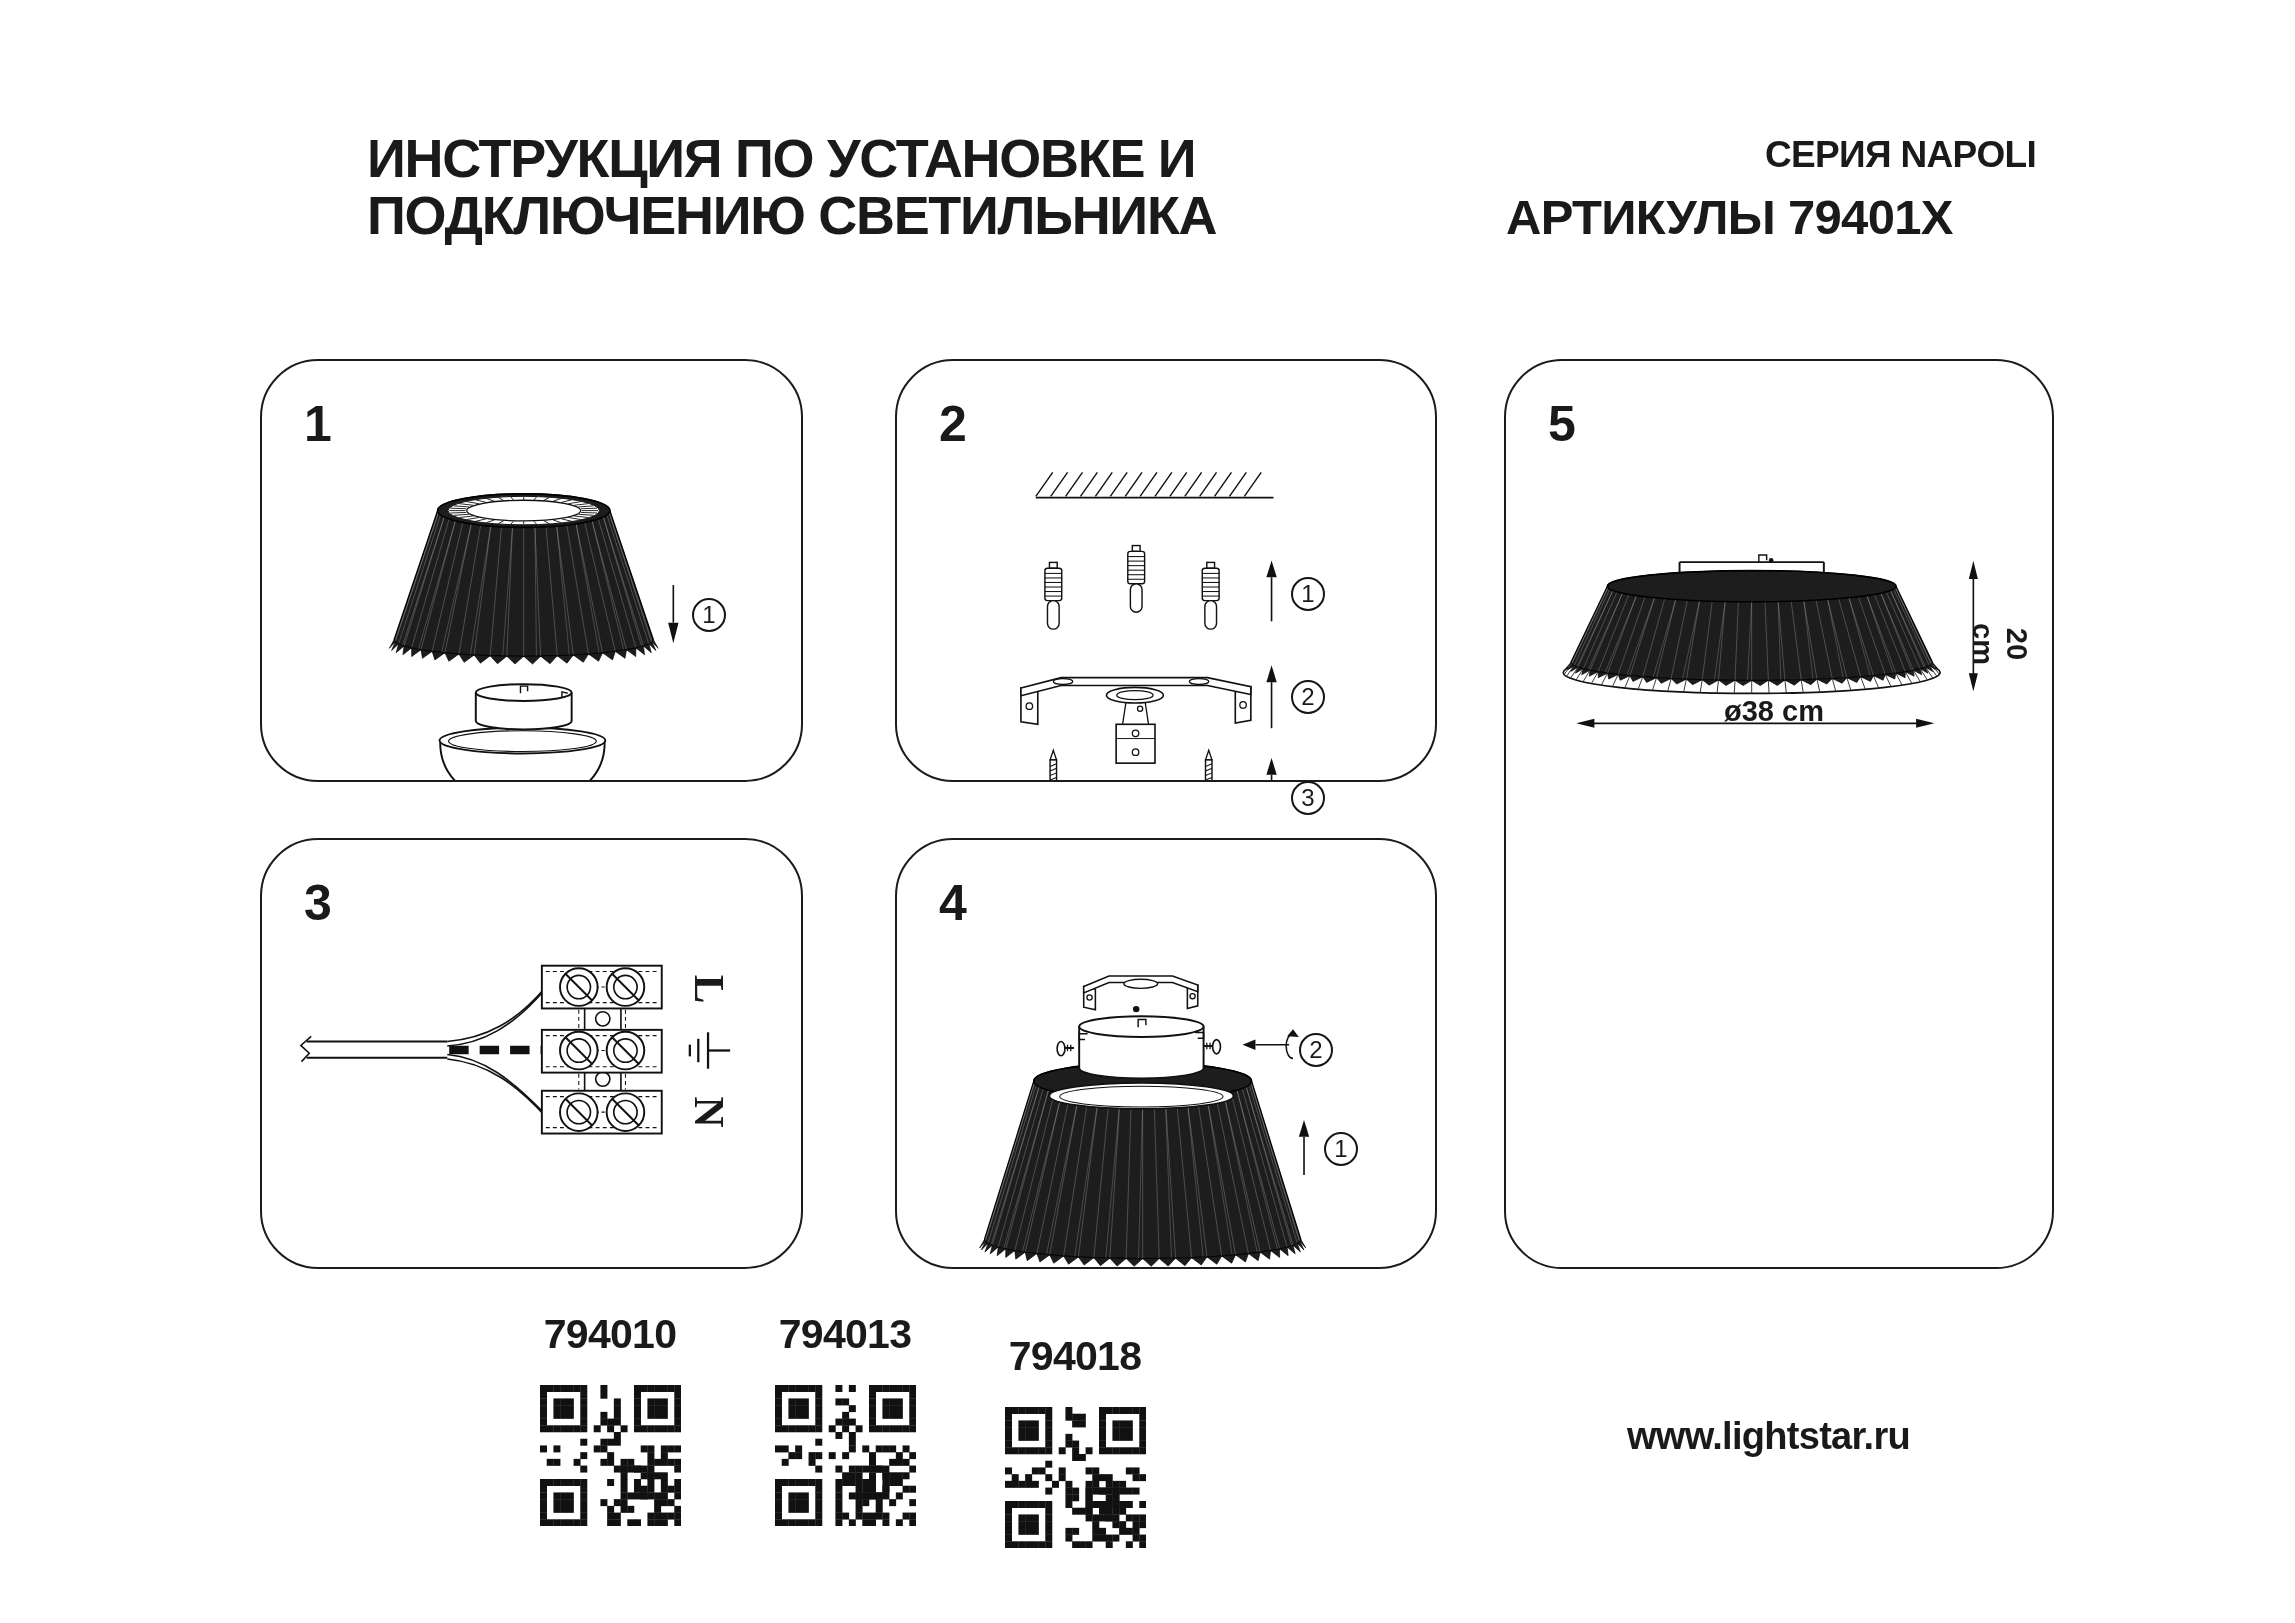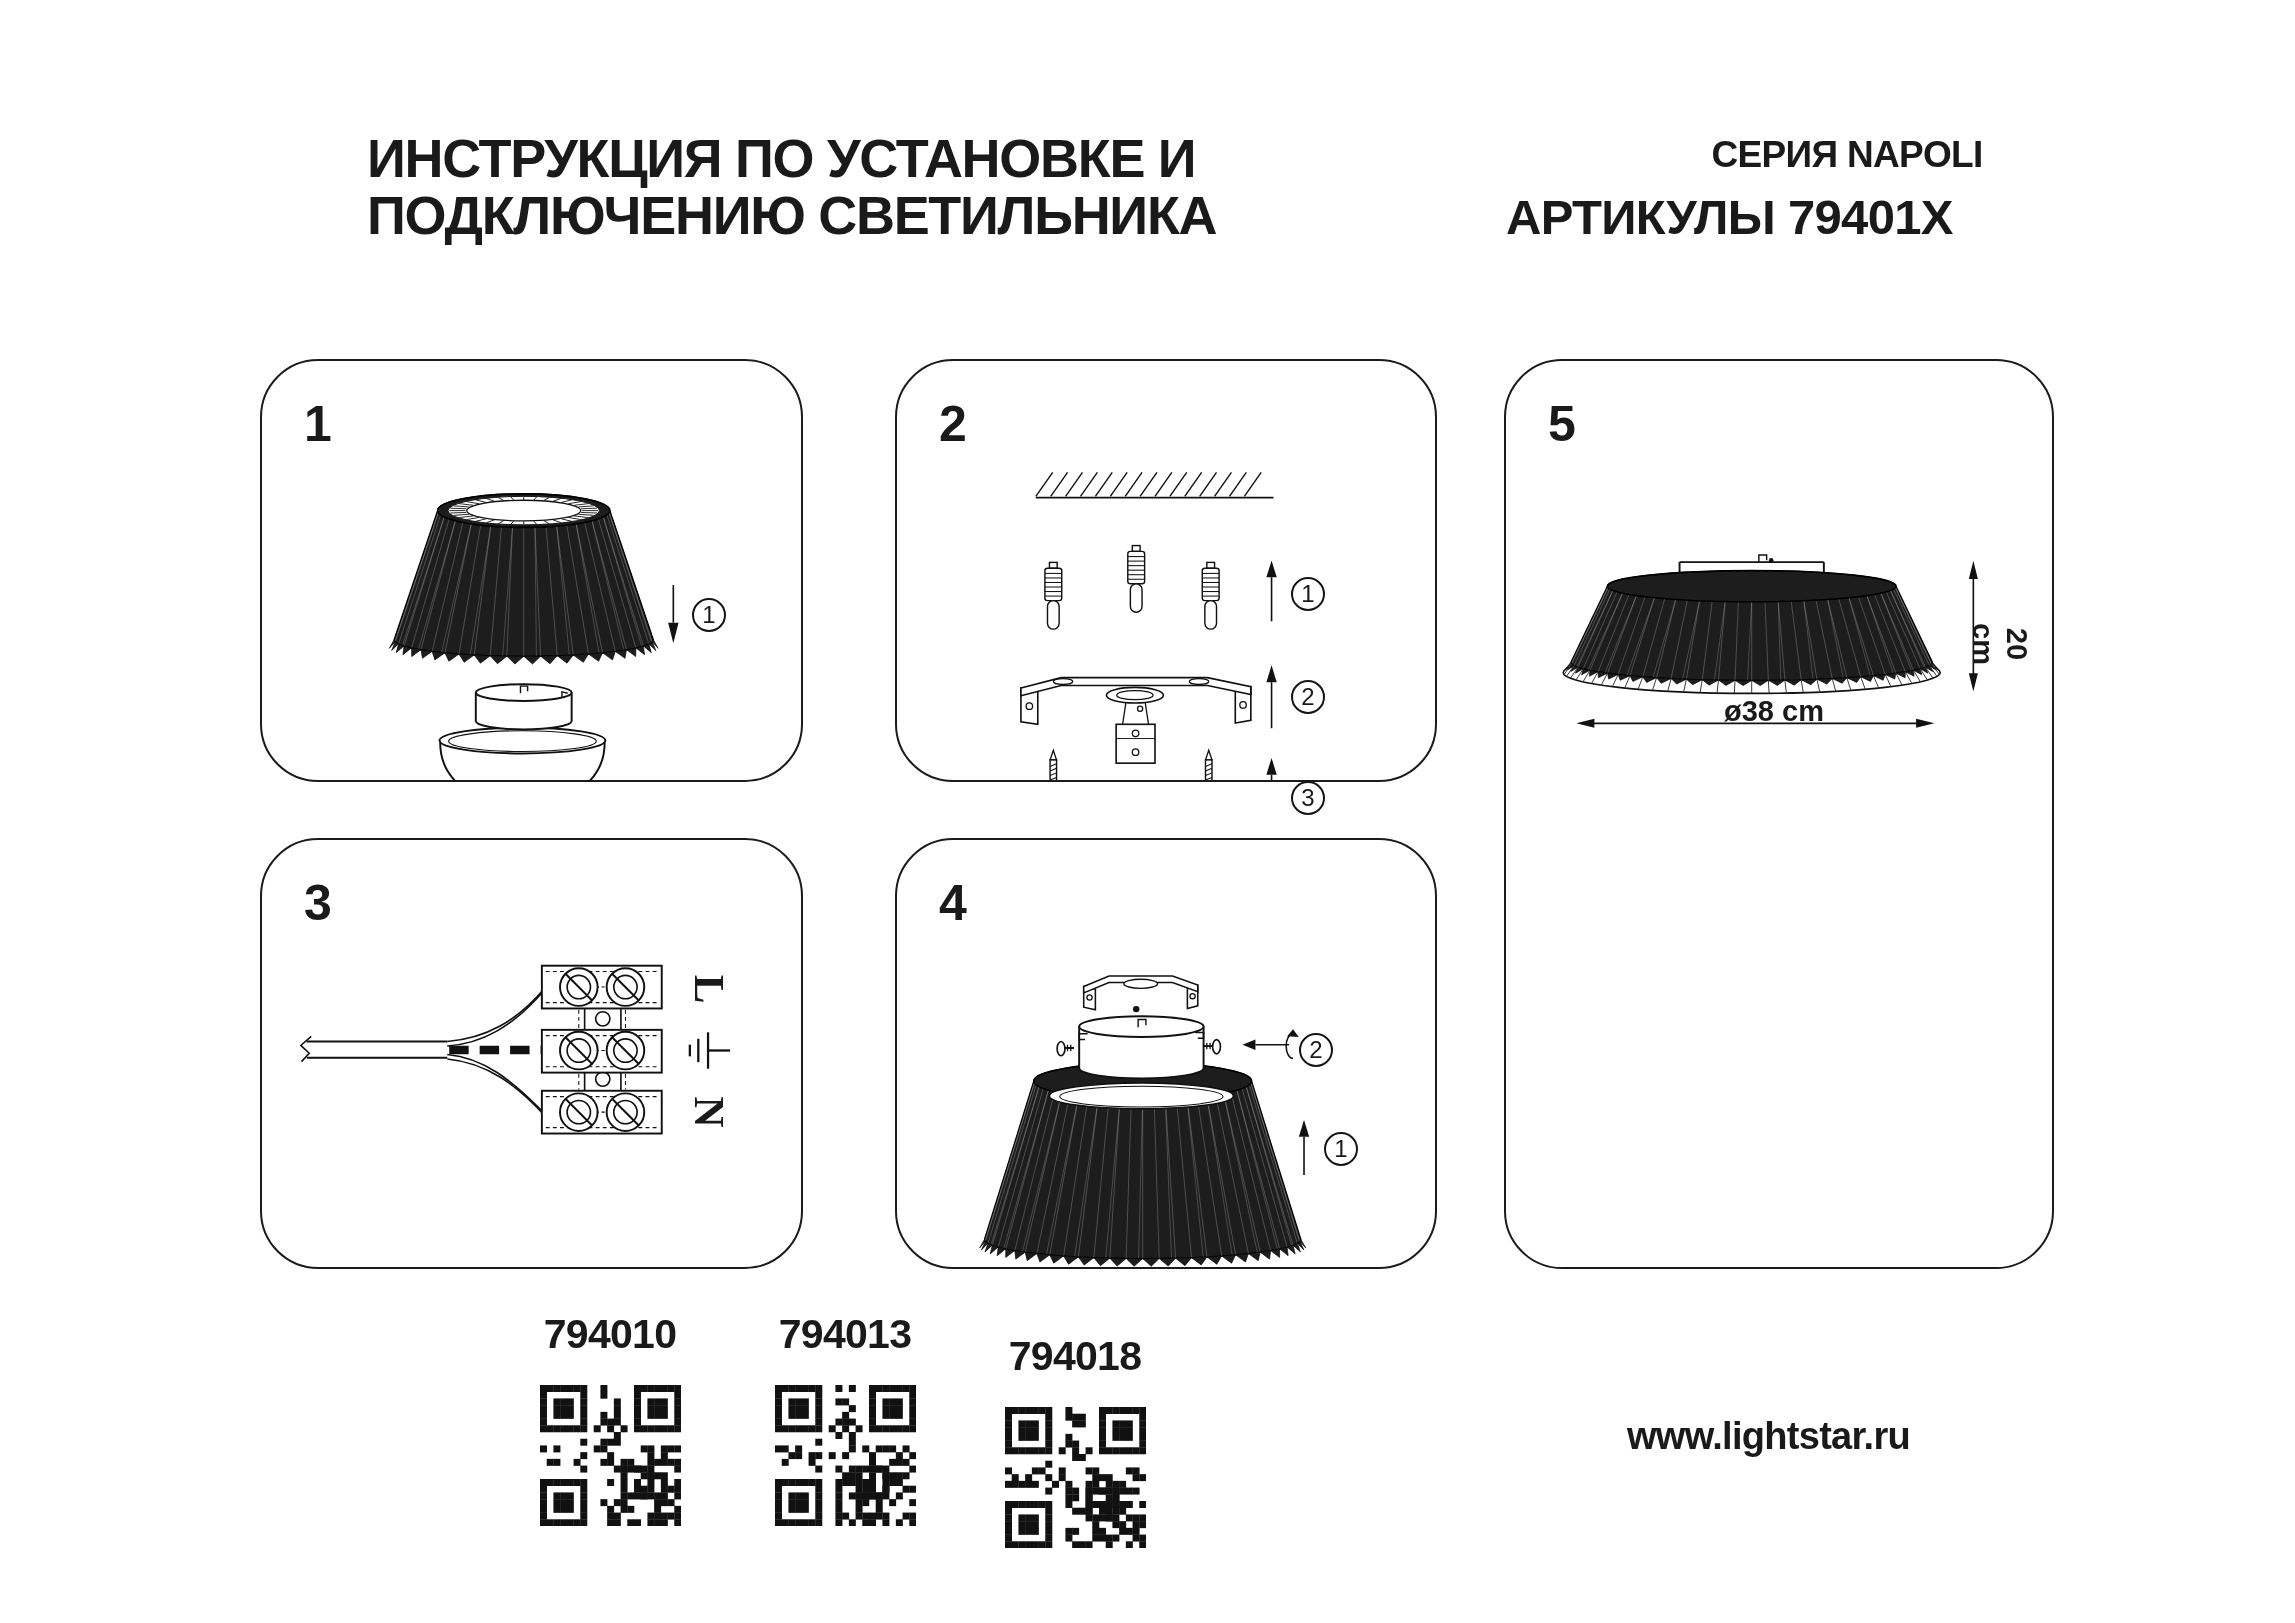--- a/index.html
+++ b/index.html
@@ -10,21 +10,21 @@
   .logo{position:absolute;left:256px;top:102px;width:153px;height:173px;border:2px solid #2a2a2a;box-sizing:border-box}
   .logo-line{position:absolute;left:0;width:100%;text-align:center;font-family:"Liberation Serif",serif;font-weight:700;line-height:1}
   .logo-light{top:17px;font-size:30px;letter-spacing:0.7px;transform:scaleY(1.75);transform-origin:top center}
   .logo-star{top:58px;font-size:33px;letter-spacing:1.3px;transform:scaleY(1.95);transform-origin:top center}
   .logo-group{top:117px;font-size:18.3px;font-weight:400;font-family:"Liberation Sans",sans-serif;letter-spacing:7.9px;text-indent:6.5px}
   .flag{position:absolute;left:25px;top:143px;width:103px;height:8.5px;border:0.7px solid #9a9a9a;box-sizing:border-box;display:flex}
   .flag span{display:block;height:100%;flex:1}
 
   .title{position:absolute;left:367px;top:130px;width:969px;
          font-size:54px;line-height:57px;font-weight:700;letter-spacing:-1.3px}
-  .series{position:absolute;left:1582px;top:134px;width:530px;text-align:center;font-size:37px;font-weight:700;letter-spacing:-0.7px}
+  .series{position:absolute;left:1506px;top:134px;width:530px;text-align:right;font-size:37px;font-weight:700;letter-spacing:-0.7px}
   .articles-title{position:absolute;left:1506px;top:189px;width:530px;text-align:left;font-size:49px;font-weight:700;letter-spacing:-0.7px}
 
   
   .panel{position:absolute;border:2px solid #1b1b1b;border-radius:58px;background:#fff;box-sizing:border-box}
   .art{position:absolute;left:0;top:0;width:100%;height:100%}
   .step-num{position:absolute;left:42px;top:34px;font-size:50px;font-weight:700}
   .callout{position:absolute;width:34px;height:34px;border:2.3px solid #151515;border-radius:50%;background:#fff;
            font-size:24px;text-align:center;line-height:29.5px;box-sizing:border-box;font-weight:400}
   .dim{position:absolute;font-size:29px;font-weight:600;text-align:center;line-height:34px}
   .rot90{transform:rotate(90deg)}

